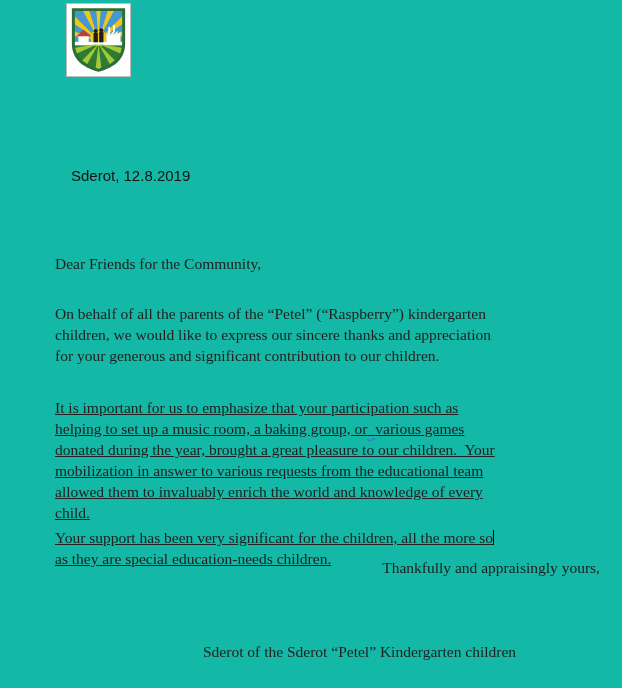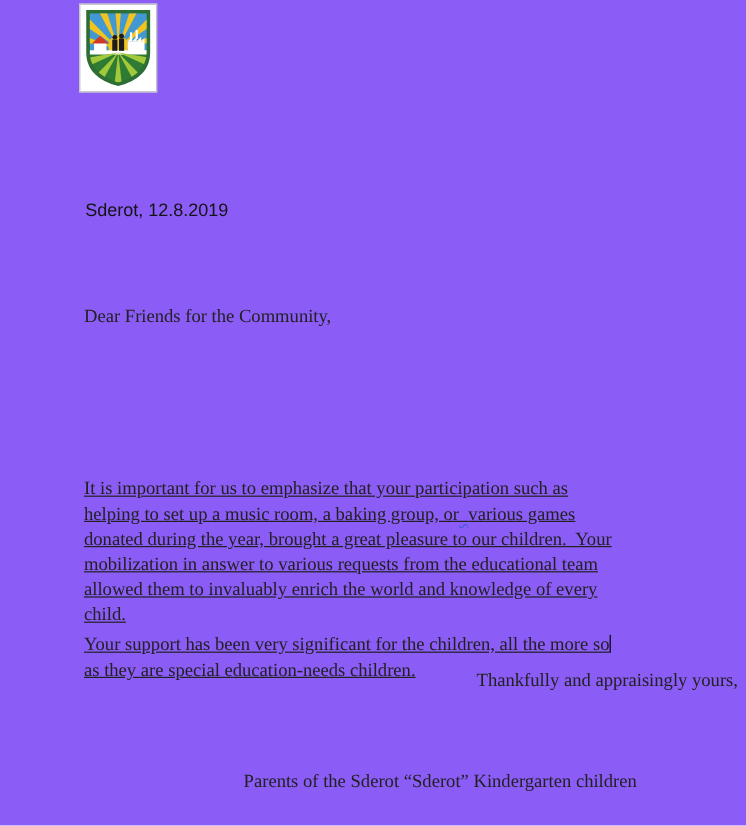--- a/index.html
+++ b/index.html
@@ -4,21 +4,21 @@
 <style>
   html, body {
     margin: 0;
     padding: 0;
     background: #ffffff;
   }
   .page {
     position: relative;
     width: 622px;
     height: 688px;
-    background: #8b5cf6;
+    background: #14b8a6;
     overflow: hidden;
     font-family: "Liberation Serif", serif;
     color: #212121;
   }
   .logo-box {
     position: absolute;
     left: 66px;
     top: 3px;
     width: 65px;
     height: 74px;
@@ -33,21 +33,21 @@
     position: absolute;
     left: 71px;
     top: 165px;
     font-family: "Liberation Sans", sans-serif;
     font-size: 15px;
     line-height: 21px;
     color: #141414;
   }
   .serif-block {
     position: absolute;
-    left: 70px;
+    left: 55px;
     width: 545px;
     font-size: 15.5px;
     line-height: 21px;
     white-space: pre-line;
     color: #212121;
   }
   .salutation { top: 253px; }
   .para-1     { top: 303px; }
   .para-2     { top: 376px; text-decoration: underline; }
   .para-3     { top: 506px; text-decoration: underline; }
@@ -132,32 +132,35 @@
           <rect x="31.2" y="27.5" width="4.6" height="11"></rect>
         </g>
       </g>
     </svg>
   </div>
 
   <div class="date-line">Sderot, 12.8.2019</div>
 
   <div class="serif-block salutation">Dear Friends for the Community,</div>
 
+  <div class="serif-block para-1">On behalf of all the parents of the “Petel” (“Raspberry”) kindergarten
+children, we would like to express our sincere thanks and appreciation
+for your generous and significant contribution to our children.</div>
 
   <div class="serif-block para-2">
     <span>It is important for us to emphasize that your participation such as
 helping to set up a music room, a baking group, or</span><span class="squiggle">&nbsp;&nbsp;</span><span>various games
 donated during the year, brought a great pleasure to our children.&nbsp; Your
 mobilization in answer to various requests from the educational team
 allowed them to invaluably enrich the world and knowledge of every
 child.</span>
   </div>
 
   <div class="serif-block para-3">
     <span>Your support has been very significant for the children, all the more so</span><span class="caret"></span><span>
 as they are special education-needs children.</span>
   </div>
 
   <div class="serif-block closing">Thankfully and appraisingly yours,</div>
 
-  <div class="signature">Parents of the Sderot “Sderot” Kindergarten children</div>
+  <div class="signature">Sderot of the Sderot “Petel” Kindergarten children</div>
 
 </div>
 
 </body></html>

